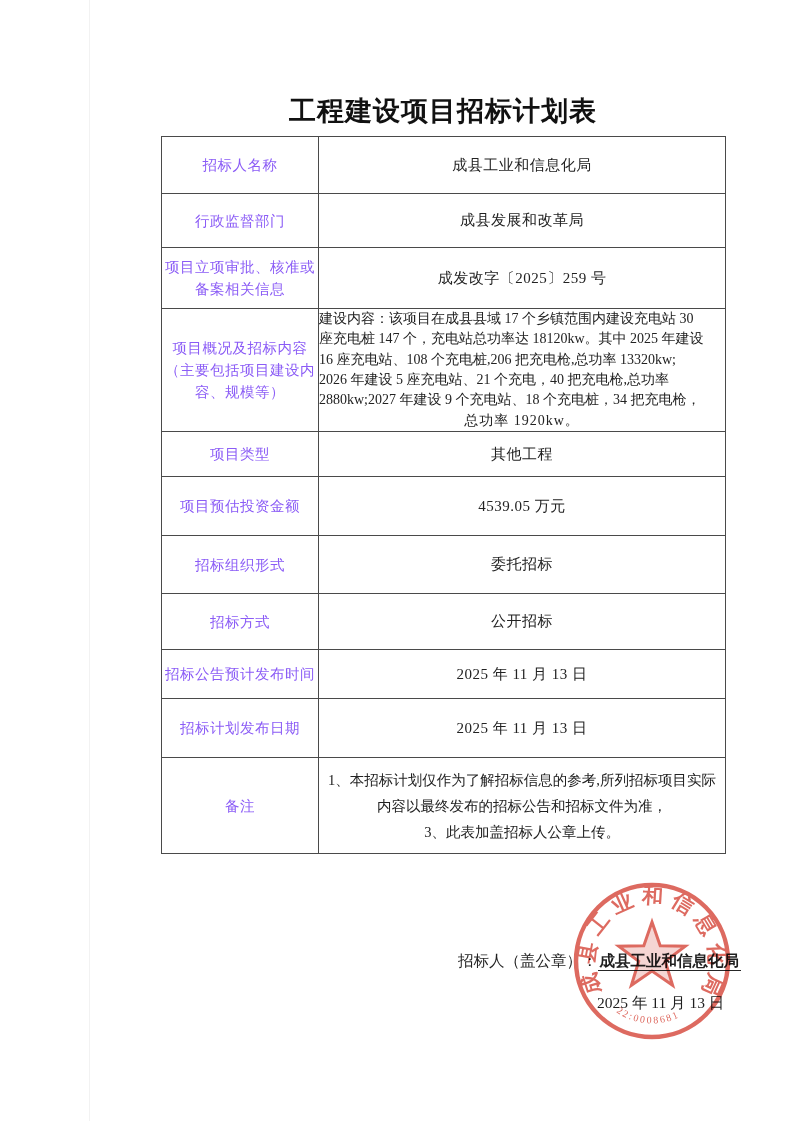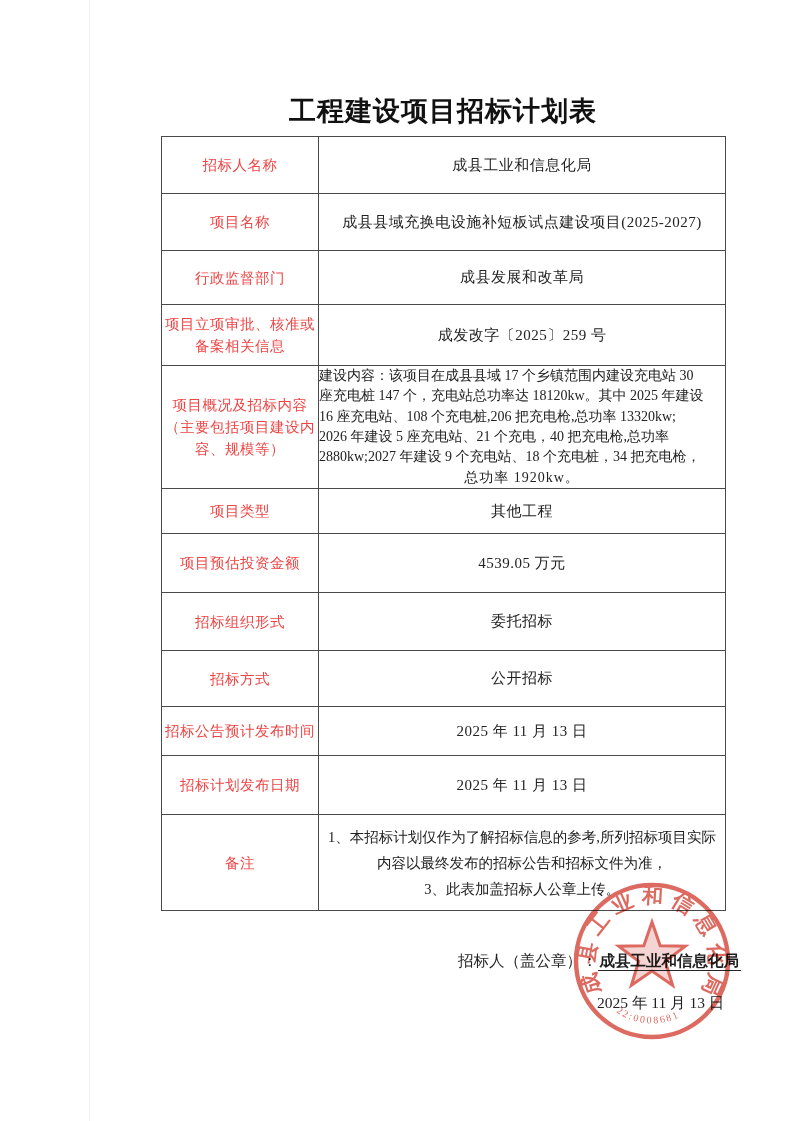--- a/index.html
+++ b/index.html
@@ -13,21 +13,21 @@
     font-family:"Liberation Sans","DejaVu Sans",sans-serif;
     font-size:27px;font-weight:bold;letter-spacing:1px;color:#111;
   }
   table.sheet{
     position:absolute;left:120px;top:136px;width:564px;
     border-collapse:collapse;table-layout:fixed;
   }
   table.sheet td{border:1px solid #4a4a4a;padding:0;vertical-align:middle;overflow:hidden;}
   td.lbl{
     text-align:center;font-size:14.5px;line-height:22px;letter-spacing:0.5px;
-    padding:0 4px;color:#ef4444;border-radius:6px;
+    padding:0 4px;color:#8b5cf6;border-radius:6px;
   }
   td.val{text-align:center;font-size:15px;color:#222;letter-spacing:0.5px;}
   td.par{padding:3px 8px 3px 10px;}
   .par-line{font-size:14px;line-height:20.3px;text-align:left;white-space:nowrap;color:#222;font-family:Liberation Serif, serif;}
   .par-line.center{text-align:center;white-space:normal;letter-spacing:1px;}
   td.notes{padding:0 10px;}
   .note-line{font-size:14.5px;line-height:26px;text-align:center;white-space:nowrap;color:#222;}
   .sign-row{position:absolute;left:417px;top:951px;font-size:15.5px;white-space:nowrap;color:#1f1f1f;}
   .sign-name{font-weight:bold;border-bottom:1.5px solid #262626;padding:0 2px 1px 2px;}
   .sign-date{position:absolute;left:556px;top:993px;font-size:15.5px;white-space:nowrap;color:#1f1f1f;}
@@ -44,24 +44,20 @@
 
   <table class="sheet">
     <colgroup>
         <col style="width:157px">
         <col style="width:407px">
       </colgroup>
     <tbody>
       <tr style="height:57px">
         <td class="lbl">招标人名称</td>
         <td class="val">成县工业和信息化局</td>
-      </tr>
-      <tr style="height:57px">
-        <td class="lbl">项目名称</td>
-        <td class="val">成县县域充换电设施补短板试点建设项目(2025-2027)</td>
       </tr>
       <tr style="height:54px">
         <td class="lbl">行政监督部门</td>
         <td class="val">成县发展和改革局</td>
       </tr>
       <tr style="height:61px">
         <td class="lbl">项目立项审批、核准或备案相关信息</td>
         <td class="val">成发改字〔2025〕259 号</td>
       </tr>
       <tr style="height:123px">

